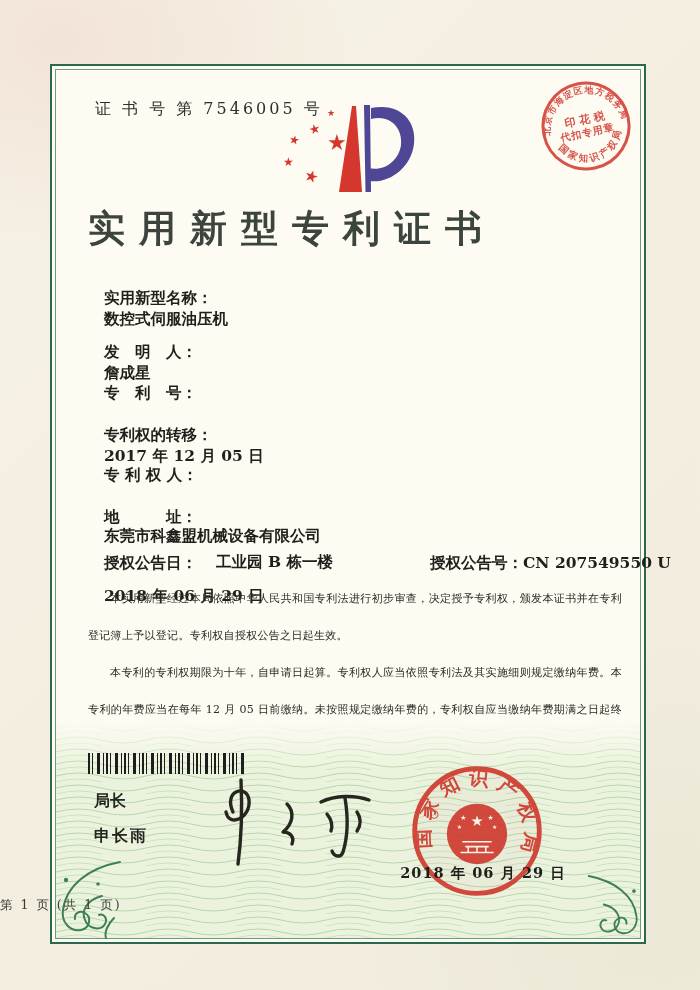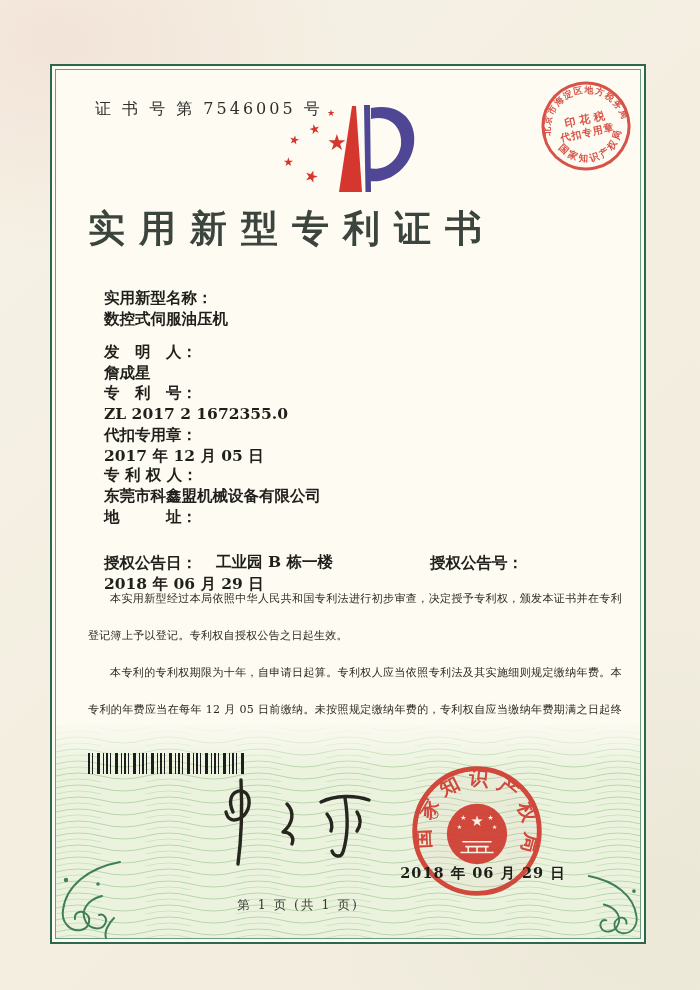--- a/index.html
+++ b/index.html
@@ -32,21 +32,21 @@
   .title {
     position:absolute; left:0; top:204px; width:560px; text-align:center;
     font-size:37px; font-weight:600; color:#3b453e;
     letter-spacing:14px; padding-left:24px;
   }
   
   .fields { position:absolute; left:88px; top:288px; width:540px; font-size:15.5px; color:#242420; }
   .frow { position:absolute; left:16px; display:flex; white-space:nowrap;flex-direction:column; }
   .flabel { font-weight:600; color:#1f1f1b; }
   .fvalue { font-weight:600; color:#1f1f1b; }
-  .r1{top:0px;} .r2{top:54px;justify-content:center;} .r3{top:95px;} .r4{top:137px;} .r5{top:177px;}
+  .r1{top:0px;} .r2{top:54px;justify-content:center;} .r3{top:95px;} .r4{top:137px;} .r5{top:177px;gap:40px;}
   .r6{top:219px;justify-content:flex-end;} .r6b{top:243px; padding-left:112px;margin-top:21px;} .r7{top:265px;}
   .grant-no-pair{ position:absolute; left:302px; top:0; display:flex;margin-left:24px; }
   
   .paras {
     position:absolute; left:88px; top:580px; width:534px;
     font-size:11px; line-height:37px; color:#2b2b24; text-align:justify;
   }
   .paras p { text-indent:2em; letter-spacing:.3px; }
   
   .band {
@@ -69,21 +69,21 @@
   .officer { position:absolute; left:94px; top:791px; font-size:16px; color:#25251f; font-weight:600; }
   .officer .name { margin-top:14px; letter-spacing:2px; }
   .signature { position:absolute; left:195px; top:772px; }
   .seal { position:absolute; left:404px; top:758px; }
   .seal-date {
     position:absolute; left:398px; top:864px; width:170px;
     font-size:14.5px; color:#1e1e1a; letter-spacing:1px; font-weight:600;
     text-align:center; z-index:5;
   }
   .footer {
-    position:absolute; left:0; top:897px; width:596px; text-align:center;
+    position:absolute; left:0; top:897px; width:596px; 
     font-size:12.5px; letter-spacing:2px; color:#3a3a33;
   }
   .tax-stamp { position:absolute; left:538px; top:78px; transform:rotate(-12deg); }
   .flourish { position:absolute; }
   .fl-left { left:54px; top:858px; }
   .fl-right{ left:582px; top:872px; }
 </style>
 </head>
 <body>
 
@@ -111,41 +111,41 @@
     <div class="frow r1">
       <span class="flabel">实用新型名称：</span>
       <span class="fvalue">数控式伺服油压机</span>
     </div>
     <div class="frow r2">
       <span class="flabel">发　明　人：</span>
       <span class="fvalue">詹成星</span>
     </div>
     <div class="frow r3">
       <span class="flabel">专　利　号：</span>
-      <span class="fvalue">ZL 2017 2 1672355.0</span>
     </div>
     <div class="frow r4">
-      <span class="flabel">代扣专用章：</span>
+      <span class="flabel">专利权的转移：</span>
       <span class="fvalue">2017 年 12 月 05 日</span>
     </div>
     <div class="frow r5">
       <span class="flabel">专 利 权 人：</span>
       <span class="fvalue">东莞市科鑫盟机械设备有限公司</span>
     </div>
     <div class="frow r6">
       <span class="flabel">地　　　址：</span>
     </div>
     <div class="frow r6b">
       <span class="fvalue">工业园 B 栋一楼</span>
     </div>
-    <div class="frow r7" style="width:540px;">
+    <div class="frow r7" style="width:540px;gap:12px;">
       <span class="flabel">授权公告日：</span>
       <span class="fvalue">2018 年 06 月 29 日</span>
       <span class="grant-no-pair">
         <span class="flabel">授权公告号：</span>
+        <span class="fvalue">CN 207549550 U</span>
       </span>
     </div>
   </div>
 
   <div class="paras">
     <p>本实用新型经过本局依照中华人民共和国专利法进行初步审查，决定授予专利权，颁发本证书并在专利登记簿上予以登记。专利权自授权公告之日起生效。</p>
     <p>本专利的专利权期限为十年，自申请日起算。专利权人应当依照专利法及其实施细则规定缴纳年费。本专利的年费应当在每年 12 月 05 日前缴纳。未按照规定缴纳年费的，专利权自应当缴纳年费期满之日起终止。</p>
     <p>专利证书记载专利权登记时的法律状况。专利权的转移、质押、无效、终止、恢复和专利权人的姓名或名称、国籍、地址变更等事项记载在专利登记簿上。</p>
   </div>
 
@@ -174,20 +174,24 @@
   <svg class="flourish fl-right" width="62" height="70" viewBox="0 0 74 82">
     <g stroke="#3f7f58" stroke-width="2.2" fill="none" stroke-linecap="round" transform="translate(74,0) scale(-1,1)">
       <path d="M66,4 C34,10 12,28 9,52 C7,64 16,74 27,72 C36,70 38,59 31,55 C26,52 20,55 21,61"></path>
       <path d="M48,38 C32,42 26,54 32,64 C36,71 47,73 51,66 C54,61 50,55 45,57"></path>
       <circle cx="12" cy="22" r="2.2" fill="#3f7f58" stroke="none"></circle>
     </g>
   </svg>
 
   <div class="barcode"></div>
 
+  <div class="officer">
+    <div class="role">局长</div>
+    <div class="name">申长雨</div>
+  </div>
 
   <svg class="signature" width="190" height="98" viewBox="0 0 190 98">
     <g stroke="#26261f" stroke-width="3.4" fill="none" stroke-linecap="round" stroke-linejoin="round">
       <path d="M38,40 C28,18 52,12 54,28 C56,46 34,56 31,40"></path>
       <path d="M46,8 C47,30 47,62 43,92"></path>
       <path d="M92,32 C100,40 98,52 88,60 C94,60 100,64 97,72"></path>
       <path d="M126,30 C140,23 160,23 174,28"></path>
       <path d="M150,26 C153,44 153,64 148,80 C146,86 139,85 137,79"></path>
       <path d="M132,42 C136,47 138,53 136,59"></path>
       <path d="M162,40 C166,46 166,53 162,59"></path>

